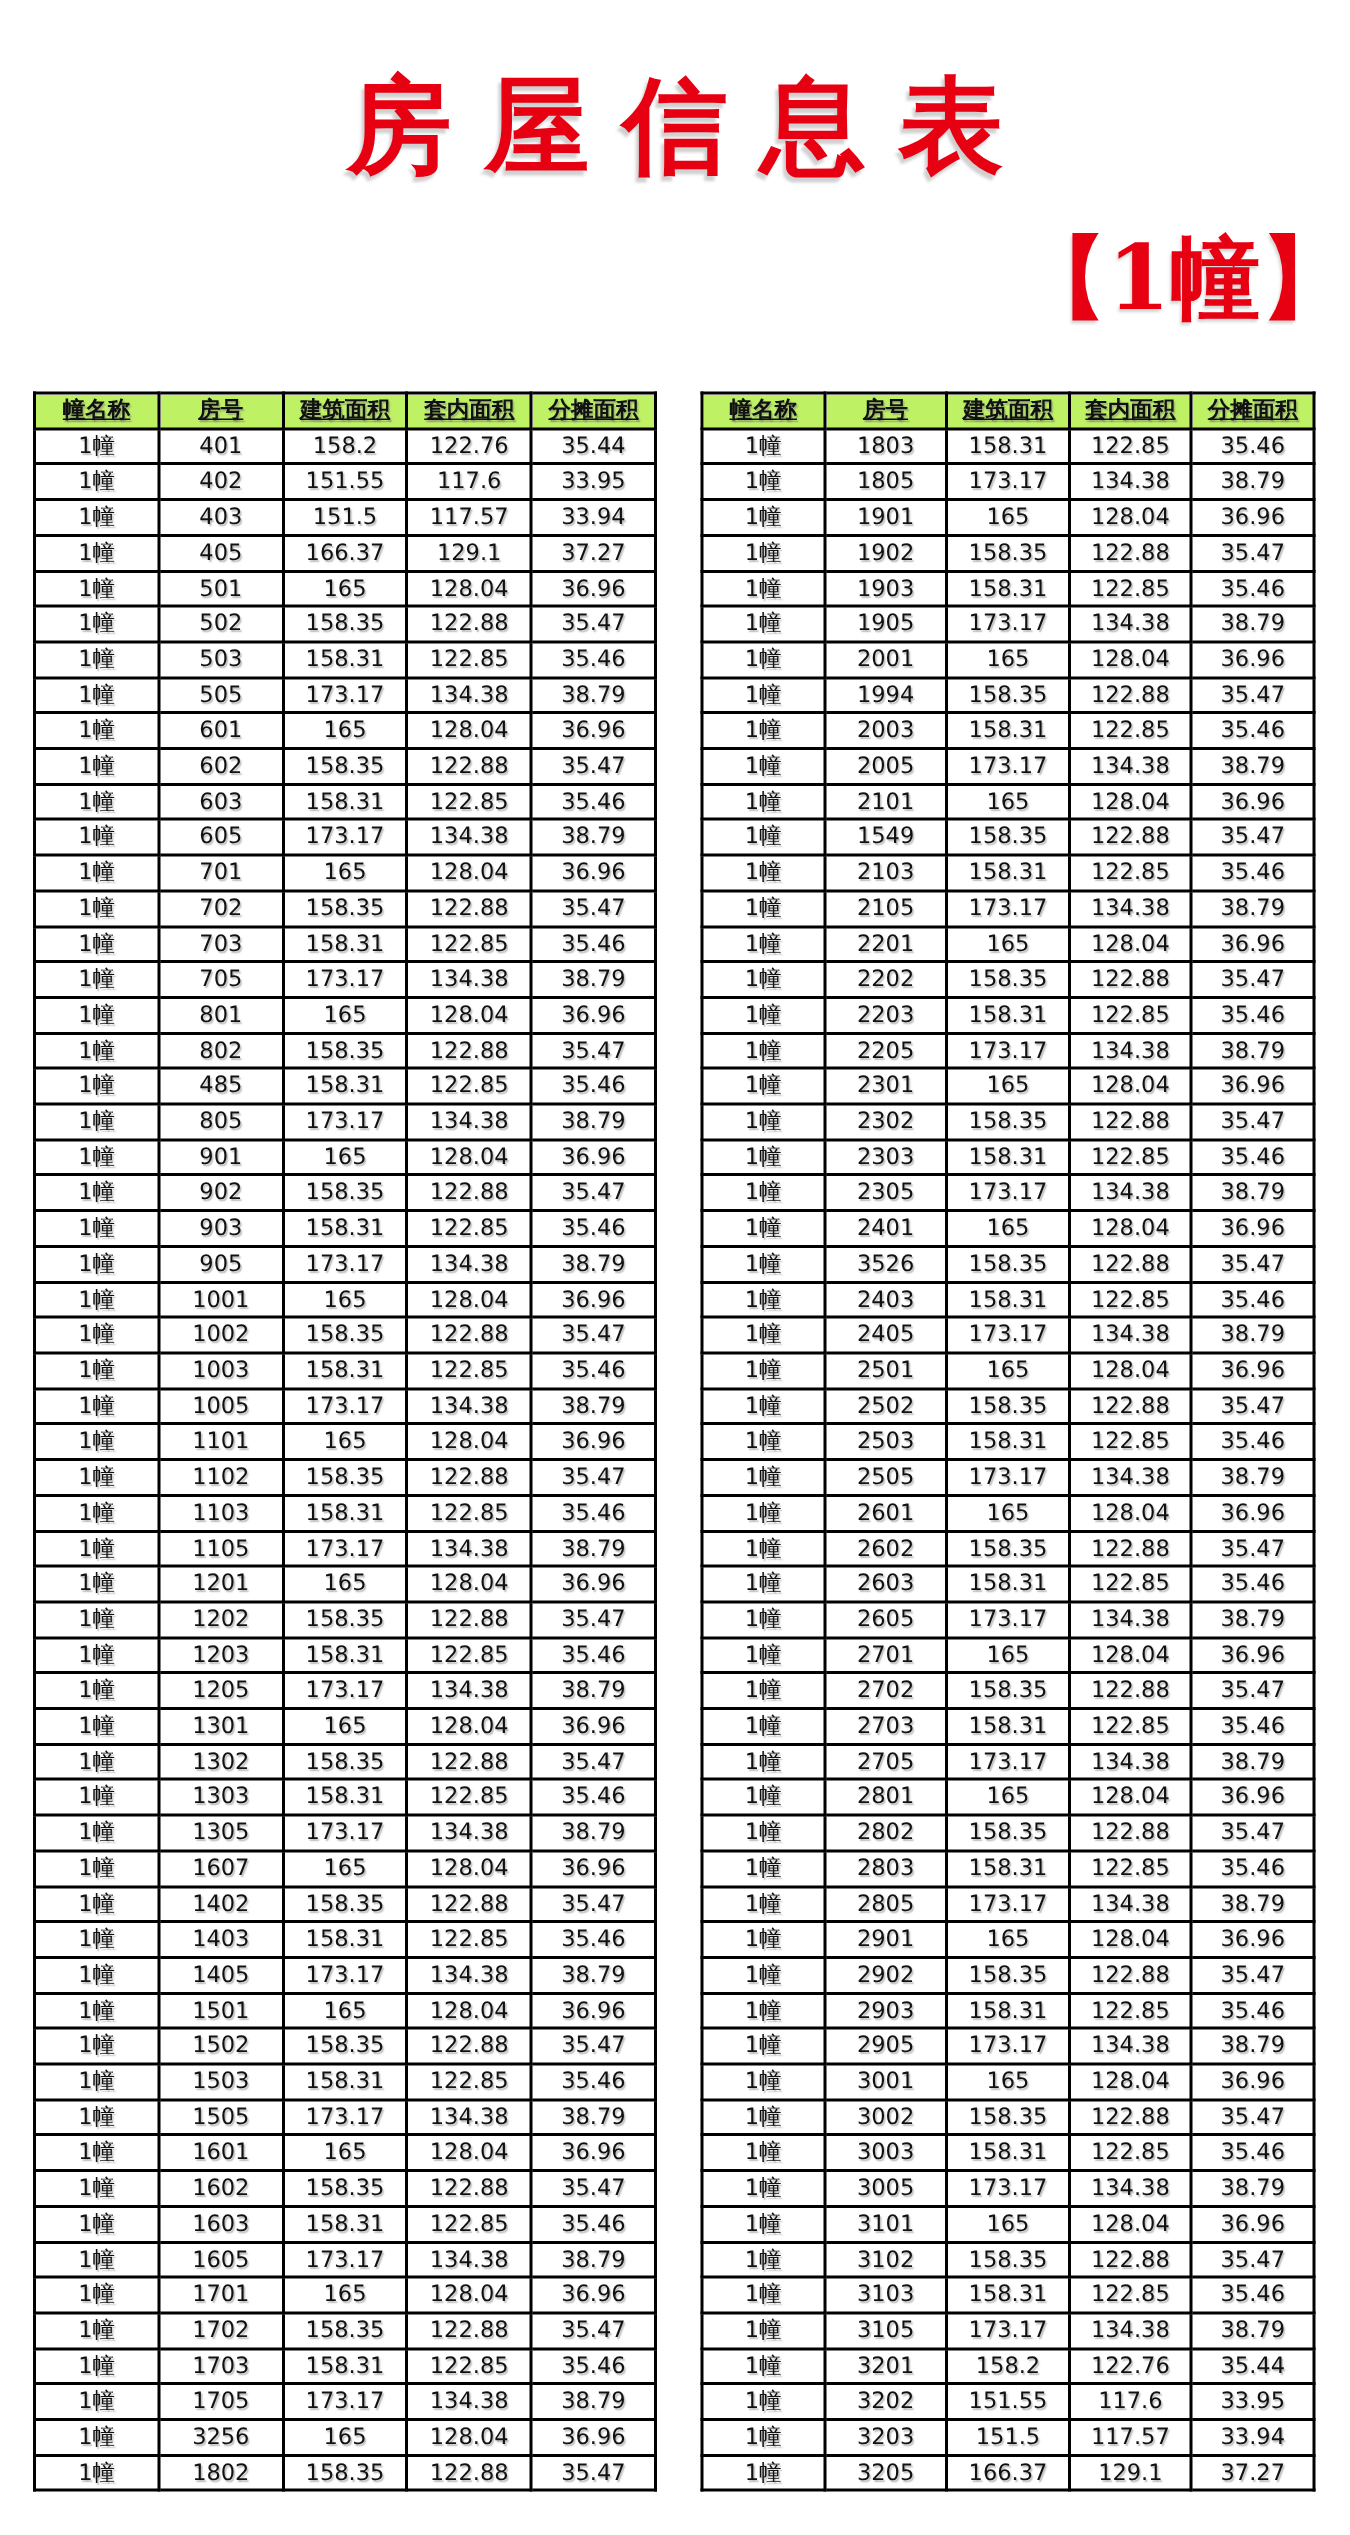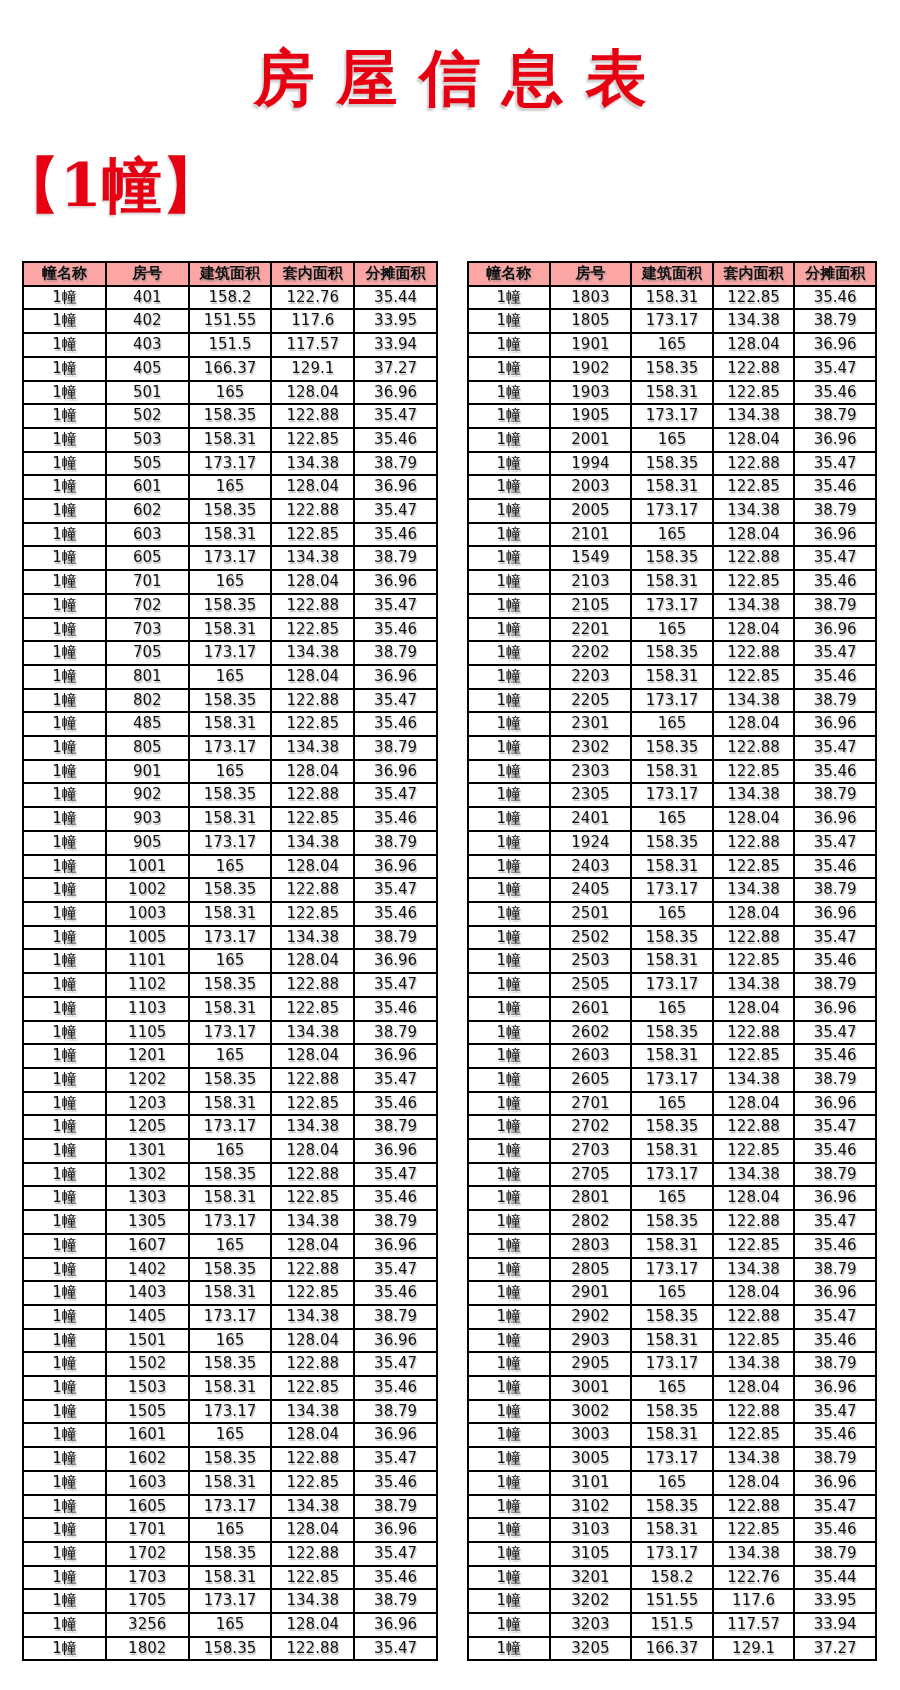--- a/index.html
+++ b/index.html
@@ -11,35 +11,35 @@
     font-family: "DejaVu Sans", "Liberation Sans", sans-serif;
     overflow: hidden;
   }
   .page-title {
     position: absolute;
     top: 38px;
     left: 0;
     width: 900px;
     margin: 0;
     text-align: center;
-    font-size: 61px;
+    font-size: 70px;
     font-weight: bold;
     letter-spacing: 22px;
     text-indent: 22px;
     color: #E60012;
     text-shadow: -2px 3px 2px rgba(150,150,150,0.45);
     white-space: nowrap;
   }
   .page-subtitle {
     position: absolute;
     top: 146px;
     left: 0;
     width: 900px;
     margin: 0;
-    text-align: left;
+    text-align: right;
     font-family: "DejaVu Serif", "Liberation Serif", serif;
     font-size: 60px;
     font-weight: bold;
     color: #E60012;
     text-shadow: -1px 2px 2px rgba(150,150,150,0.4);
     white-space: nowrap;
   }
   .tbl-wrap { position: absolute; top: 261px; }
   .tbl-wrap.left  { left: 22px;  width: 416px; }
   .tbl-wrap.right { left: 467px; width: 410px; }
@@ -56,23 +56,24 @@
     padding: 0;
     text-align: center;
     vertical-align: middle;
     height: 21.7px;
     line-height: 21.7px;
     overflow: hidden;
     white-space: nowrap;
     text-shadow: 1px 1.5px 1px rgba(130,130,130,0.55);
   }
   table.info th {
-    background: #fca5a5;
+    background: #bef264;
     font-weight: bold;
     font-size: 15px;
+    text-decoration: underline;
   }
 </style>
 </head>
 <body>
 
 <div id="page">
 
   <h1 class="page-title">房屋信息表</h1>
   <h2 class="page-subtitle">【1幢】</h2>
 
@@ -680,21 +681,21 @@
           </tr>
           <tr>
             <td>1幢</td>
             <td>2401</td>
             <td>165</td>
             <td>128.04</td>
             <td>36.96</td>
           </tr>
           <tr>
             <td>1幢</td>
-            <td>1924</td>
+            <td>3526</td>
             <td>158.35</td>
             <td>122.88</td>
             <td>35.47</td>
           </tr>
           <tr>
             <td>1幢</td>
             <td>2403</td>
             <td>158.31</td>
             <td>122.85</td>
             <td>35.46</td>

